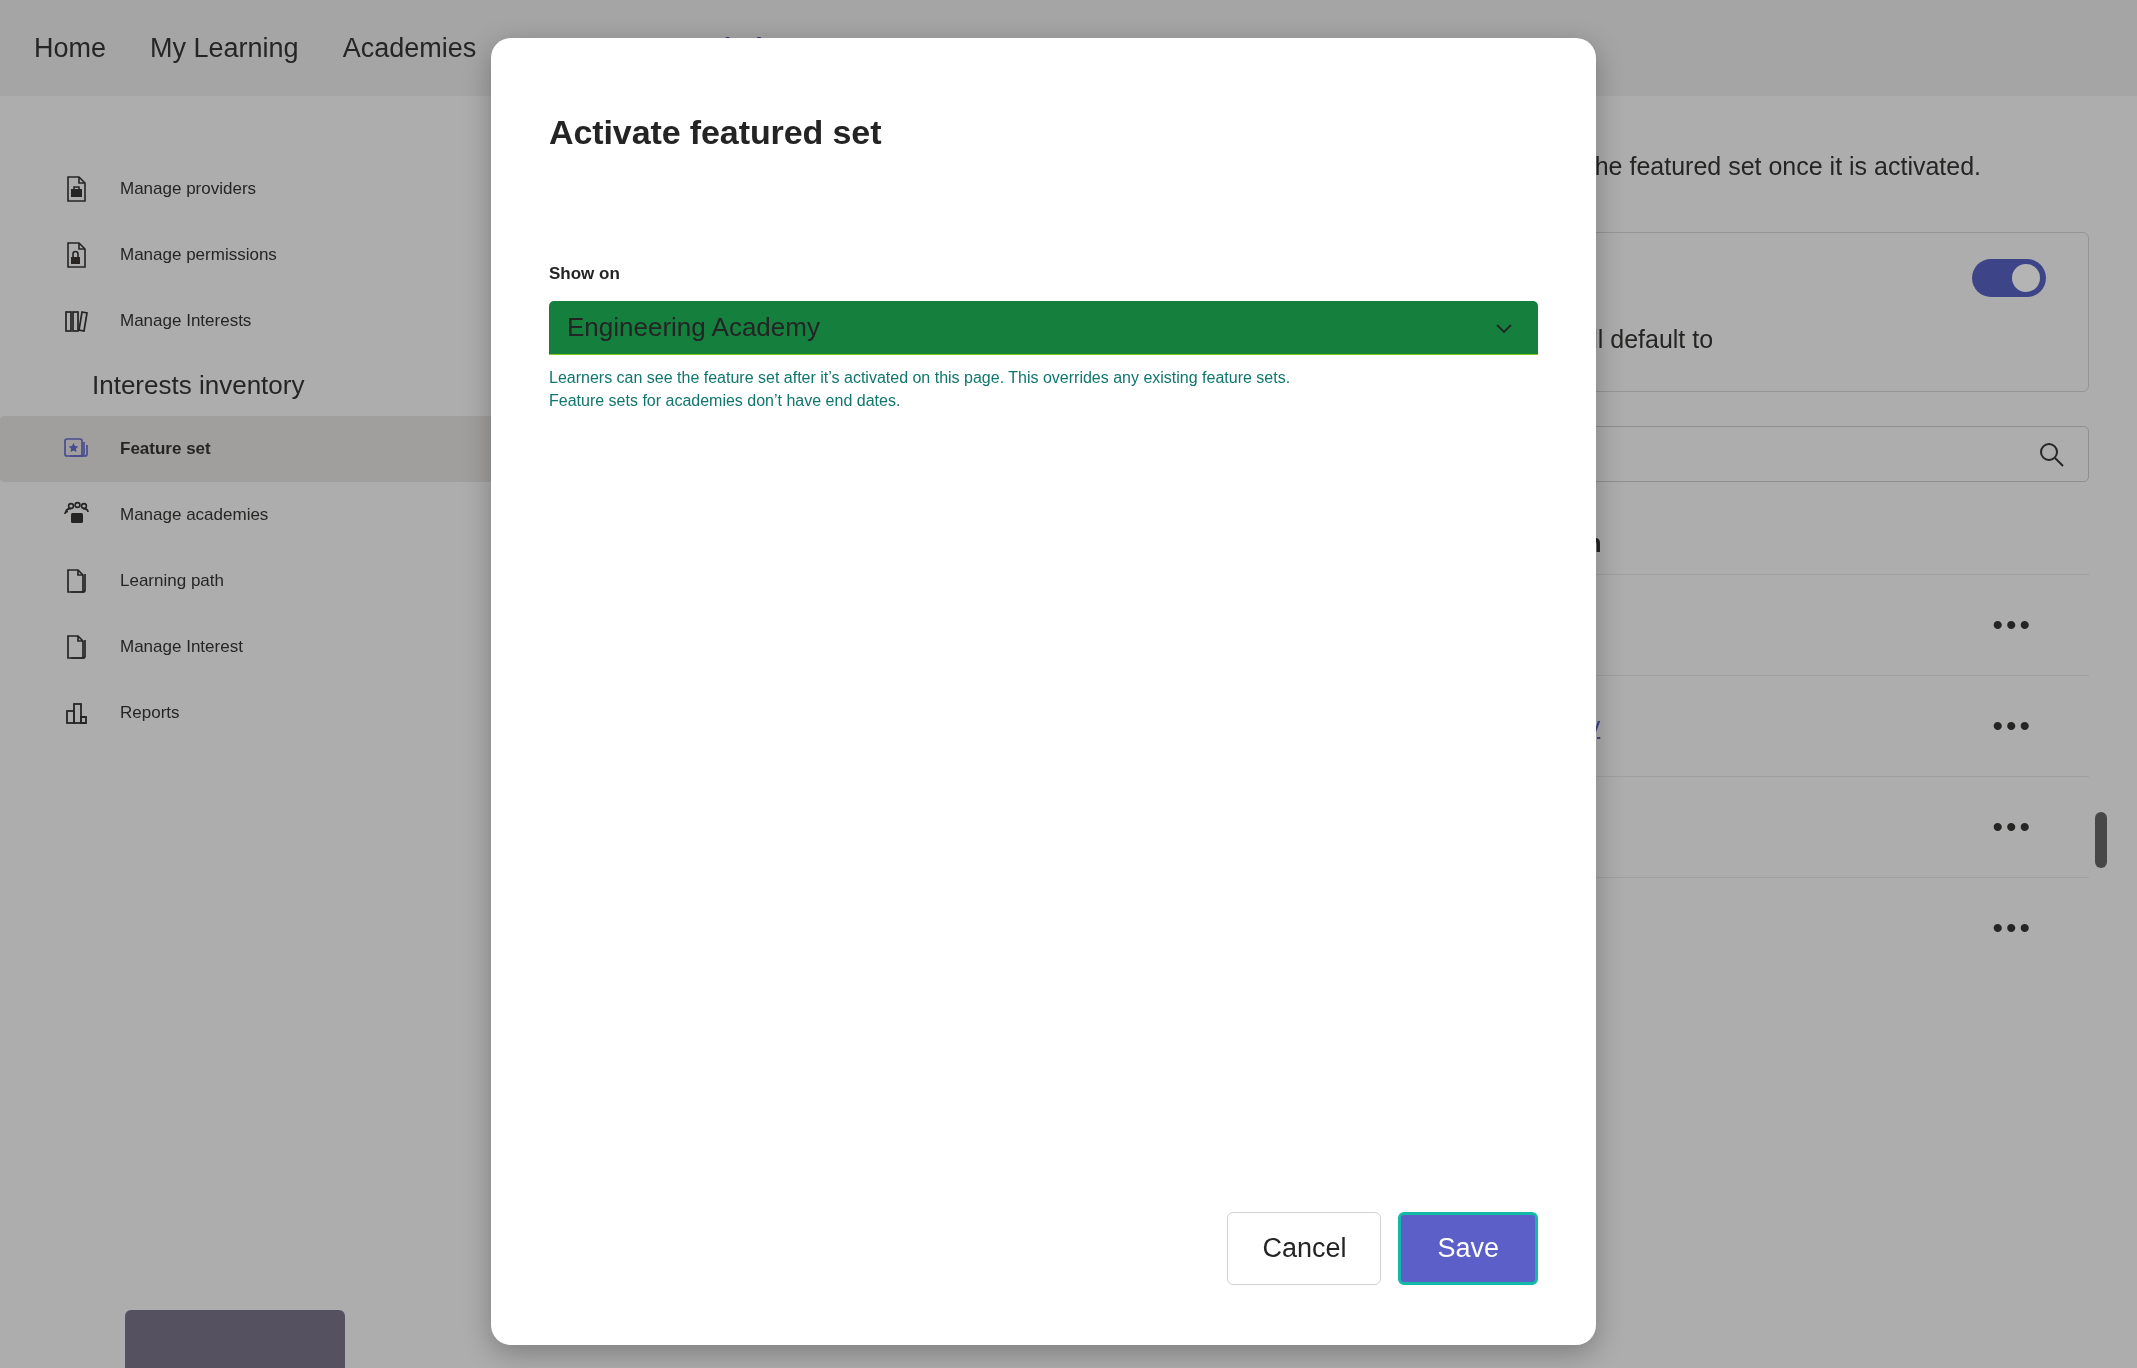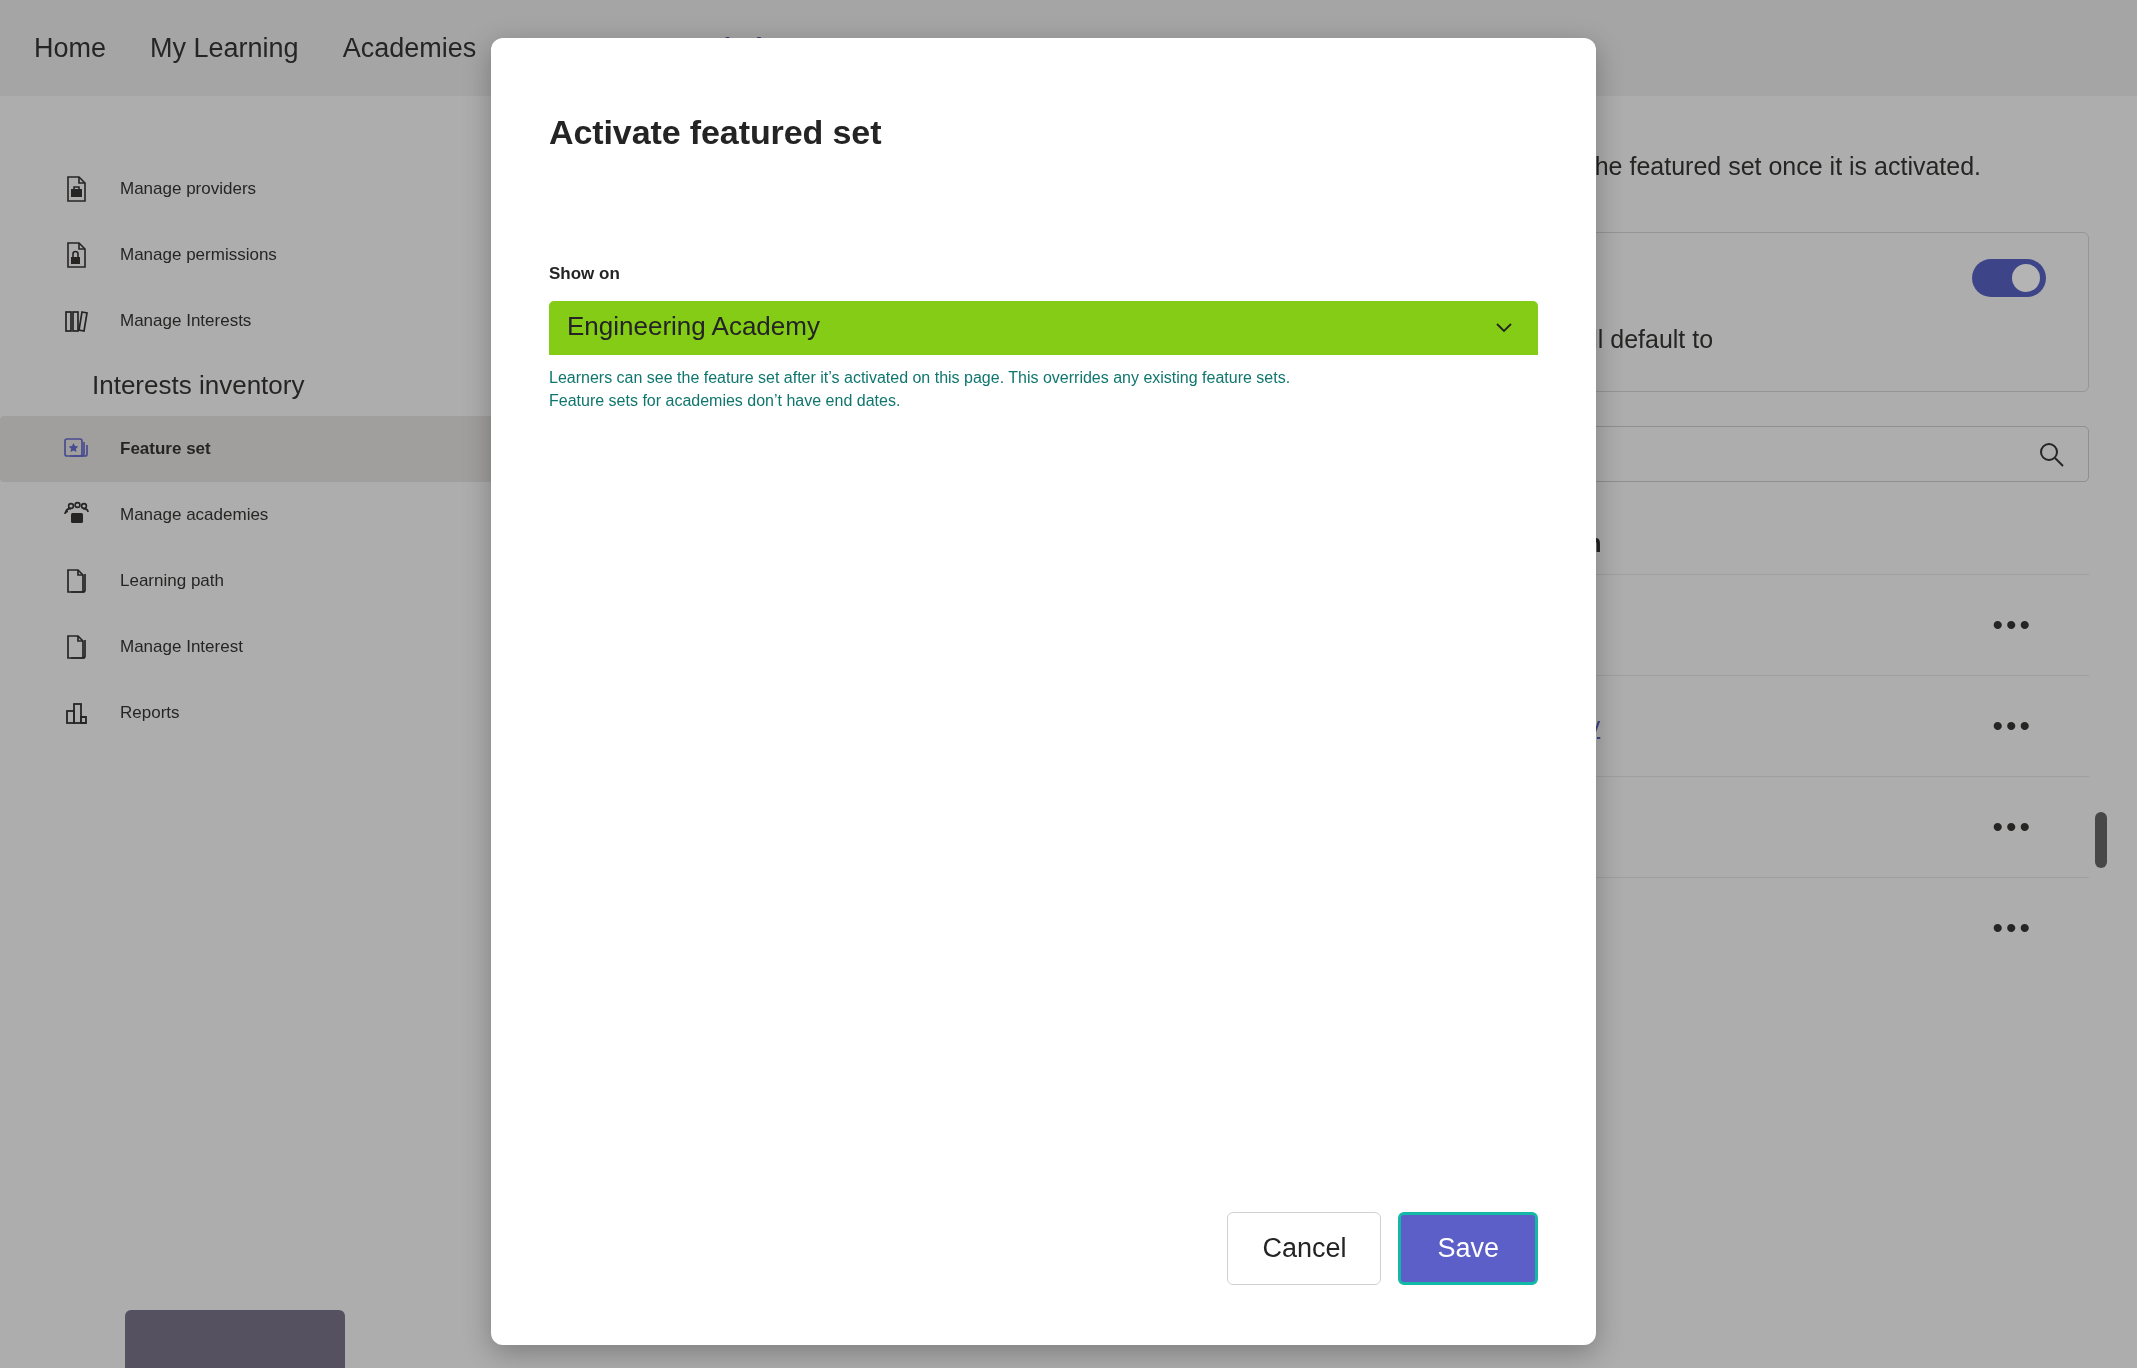--- a/index.html
+++ b/index.html
@@ -249,44 +249,44 @@
   }
 
   
   .modal {
     position: absolute;
     left: 491px;
     top: 38px;
     width: 1105px;
     height: 1307px;
     background: #ffffff;
-    border-radius: 12px;
+    border-radius: 20px;
     box-shadow: 0 8px 28px rgba(0,0,0,0.28);
     z-index: 60;
     padding: 0 58px;
   }
   .modal-title {
     font-size: 34px;
     font-weight: 700;
     color: #242424;
     margin-top: 75px;
     letter-spacing: -0.1px;
   }
   .field-label {
     font-size: 17px;
     font-weight: 600;
     color: #242424;
     margin-top: 112px;
   }
   .dropdown {
     margin-top: 17px;
     height: 54px;
-    background: #84cc16;
+    background: #15803d;
     border: none;
-    border-bottom: 3px solid #84cc16;
+    border-bottom: 1px solid #84cc16;
     border-radius: 5px 5px 0 0;
     display: flex;
     align-items: center;
     padding: 0 20px 0 18px;
     cursor: pointer;
     position: relative;
   }
   .dropdown-value { font-size: 26px; color: #242424; }
   .dropdown-chev {
     position: absolute;

